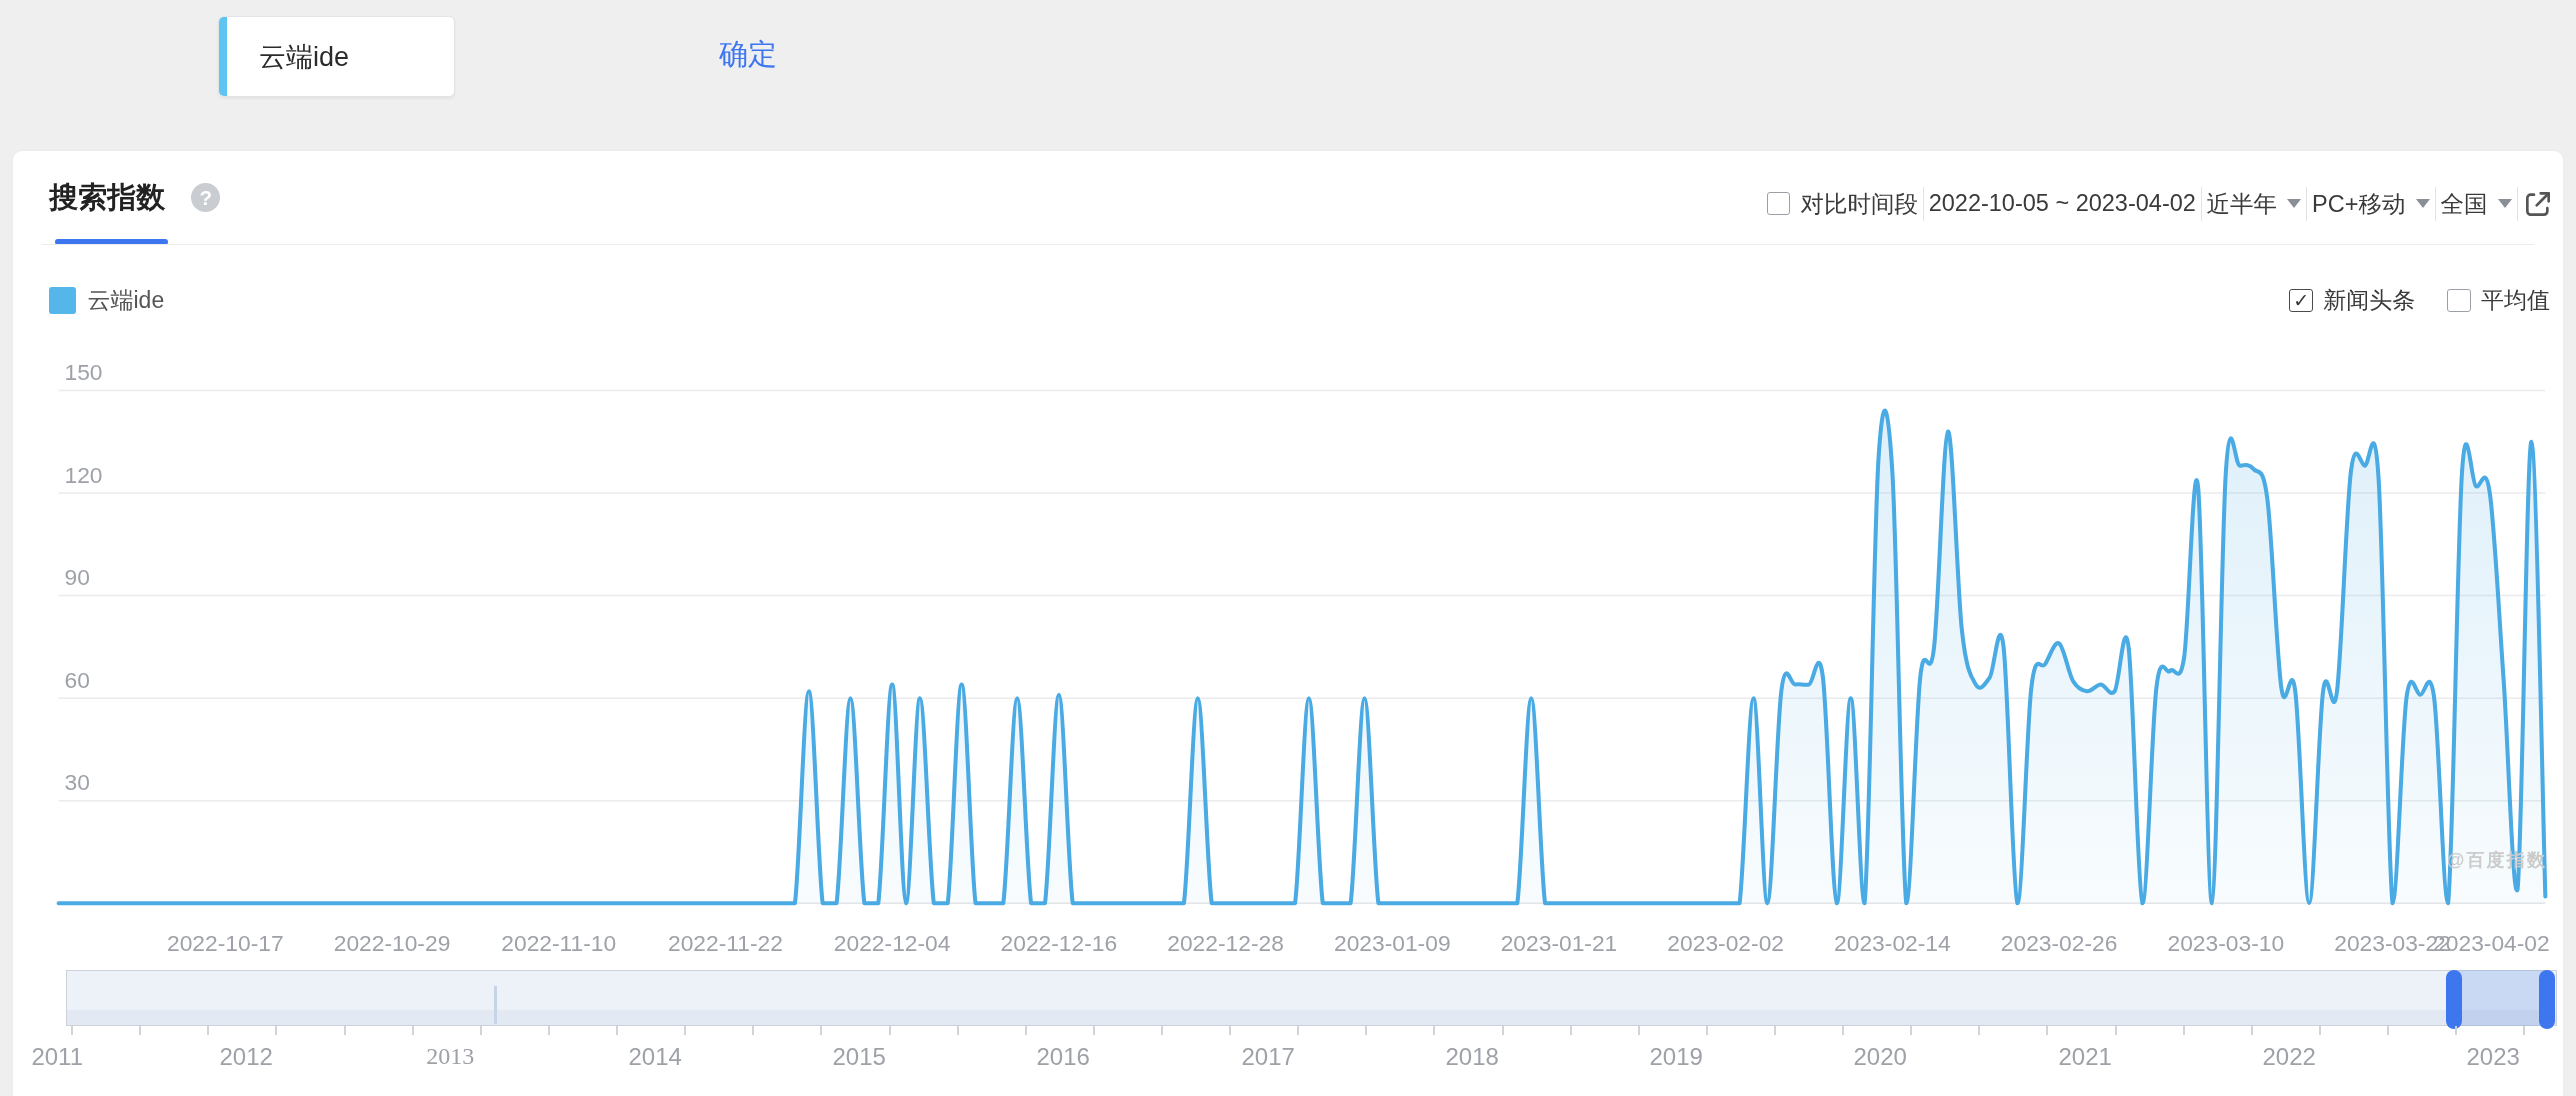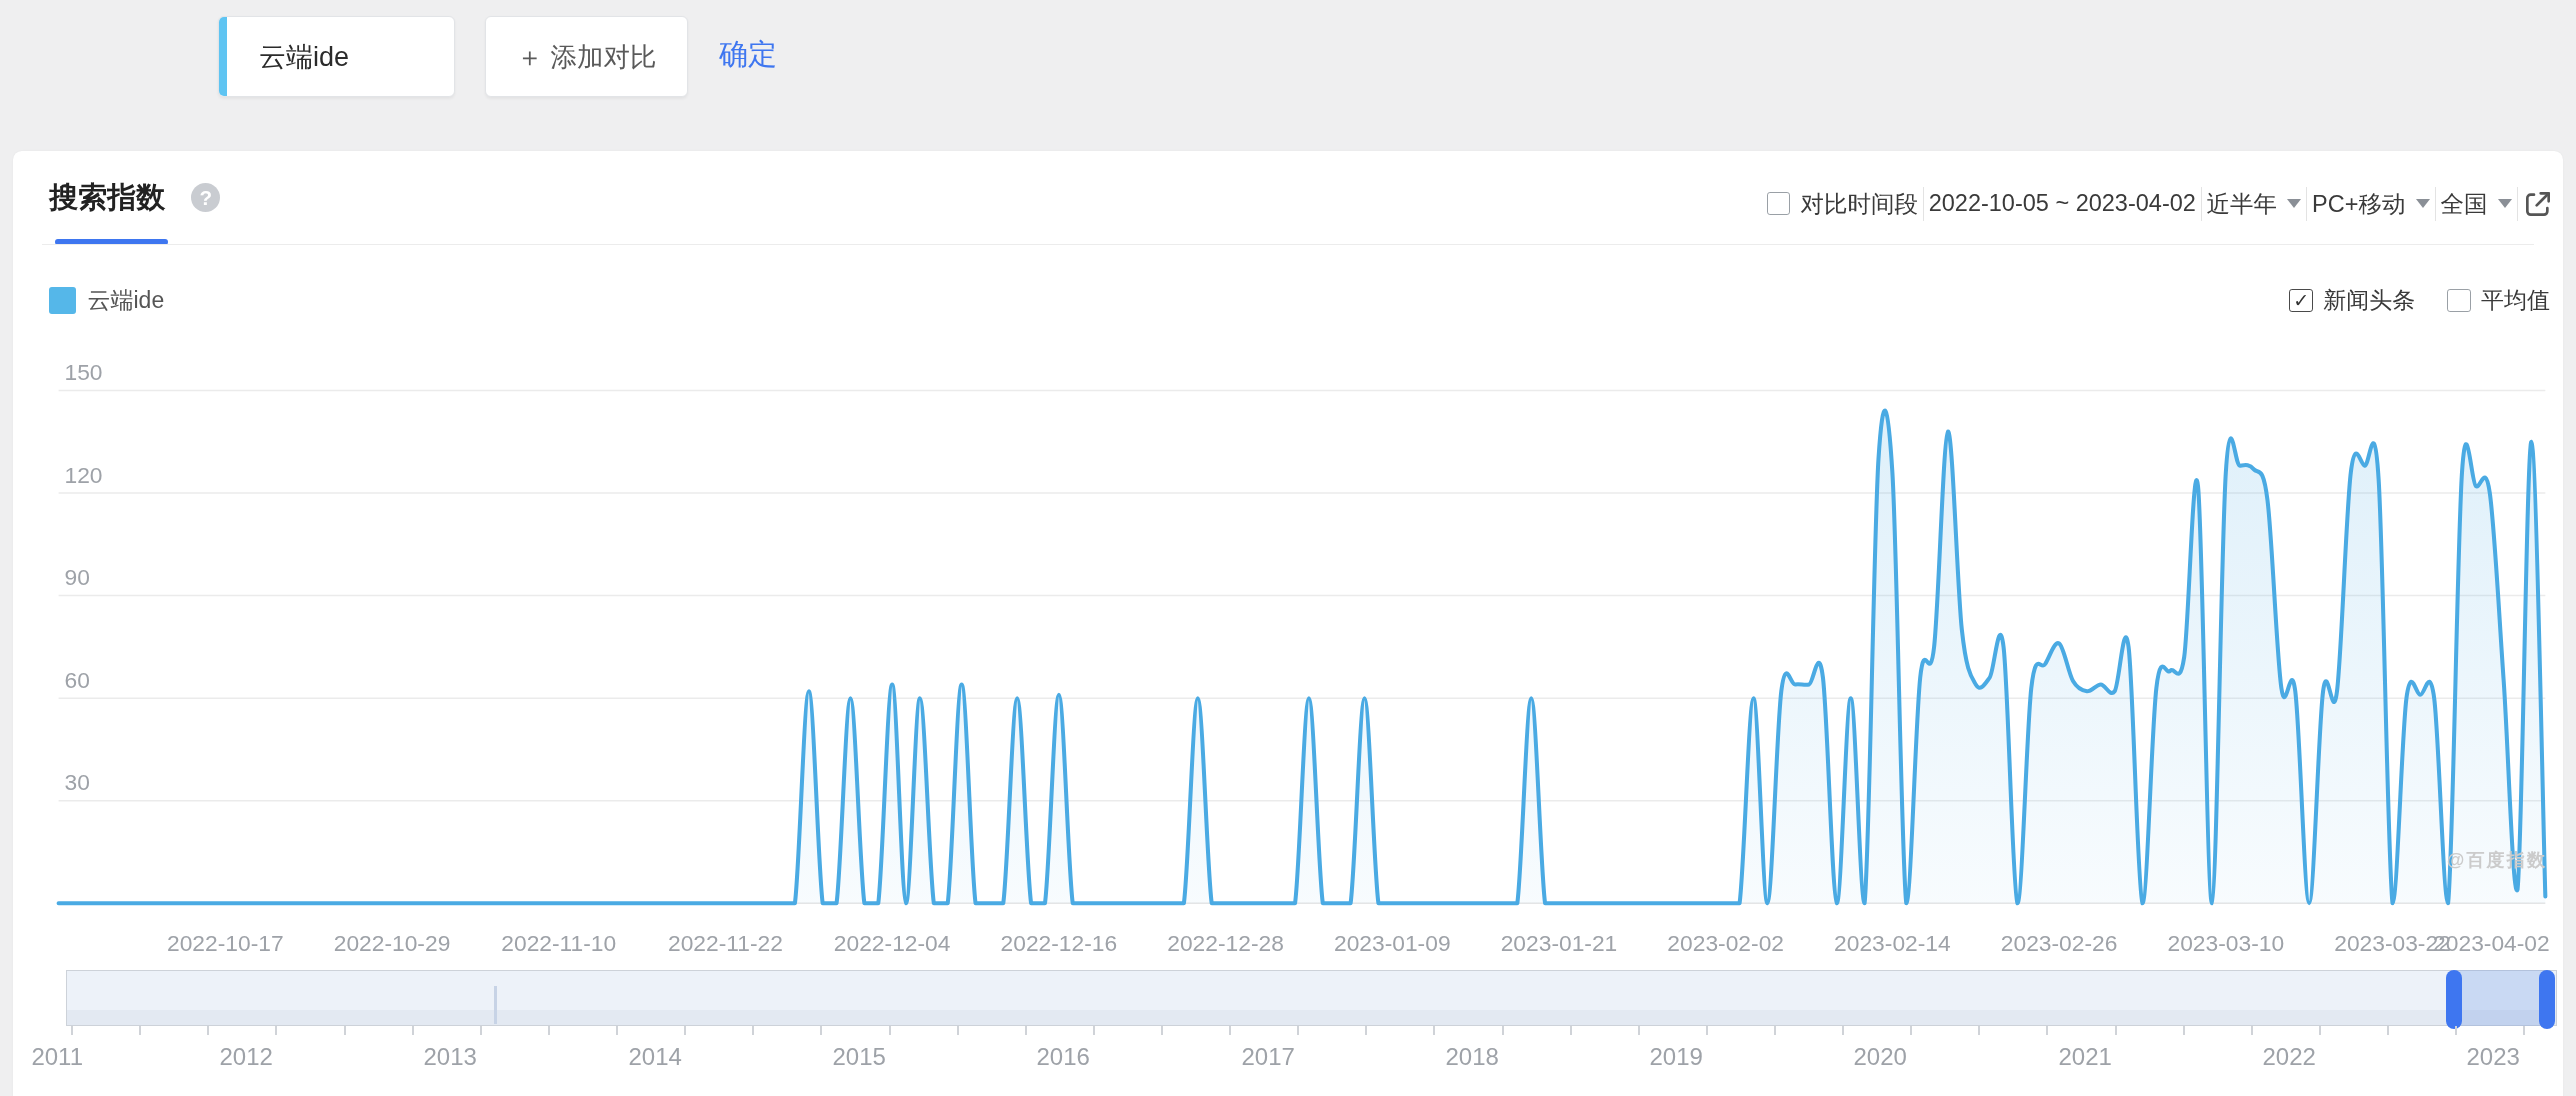--- a/index.html
+++ b/index.html
@@ -67,21 +67,20 @@
   .tl-years span{position:absolute;transform:translateX(-50%);font-size:24px;color:var(--axis);}
 </style>
 </head>
 <body>
 
 <div class="toolbar">
   <div class="kw-input">
     <span class="bar"></span>
     <input value="云端ide" style="">
   </div>
-  <button class="add-btn">＋ 添加对比</button>
   <span class="confirm">确定</span>
 </div>
 
 <div class="card">
   <div class="tab-title">搜索指数</div>
   <div class="help-icon">?</div>
   <div class="tab-underline"></div>
   <div class="head-divider"></div>
 
   <div class="controls">
@@ -211,21 +210,21 @@
       <i style="left: 2117px;"></i>
       <i style="left: 2185px;"></i>
       <i style="left: 2253px;"></i>
       <i style="left: 2321px;"></i>
       <i style="left: 2389px;"></i>
       <i style="left: 2457px;"></i>
     </div>
   <div class="tl-years" id="tl-years">
       <span style="left: 44px;">2011</span>
       <span style="left: 233px;">2012</span>
-      <span style="left: 437px;">2013</span>
+      <span style="left: 437px; font-family: Liberation Serif, serif;">2013</span>
       <span style="left: 642px;">2014</span>
       <span style="left: 846px;">2015</span>
       <span style="left: 1050px;">2016</span>
       <span style="left: 1255px;">2017</span>
       <span style="left: 1459px;">2018</span>
       <span style="left: 1663px;">2019</span>
       <span style="left: 1867px;">2020</span>
       <span style="left: 2072px;">2021</span>
       <span style="left: 2276px;">2022</span>
       <span style="left: 2480px;">2023</span>

